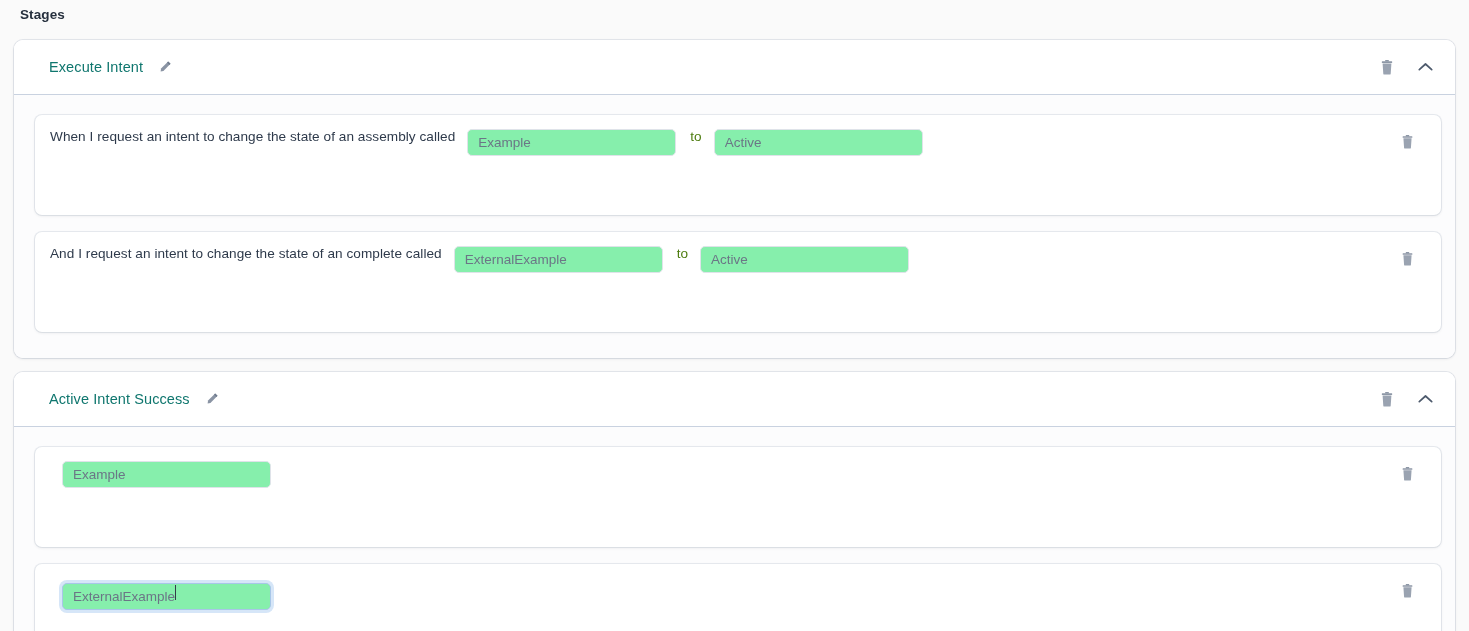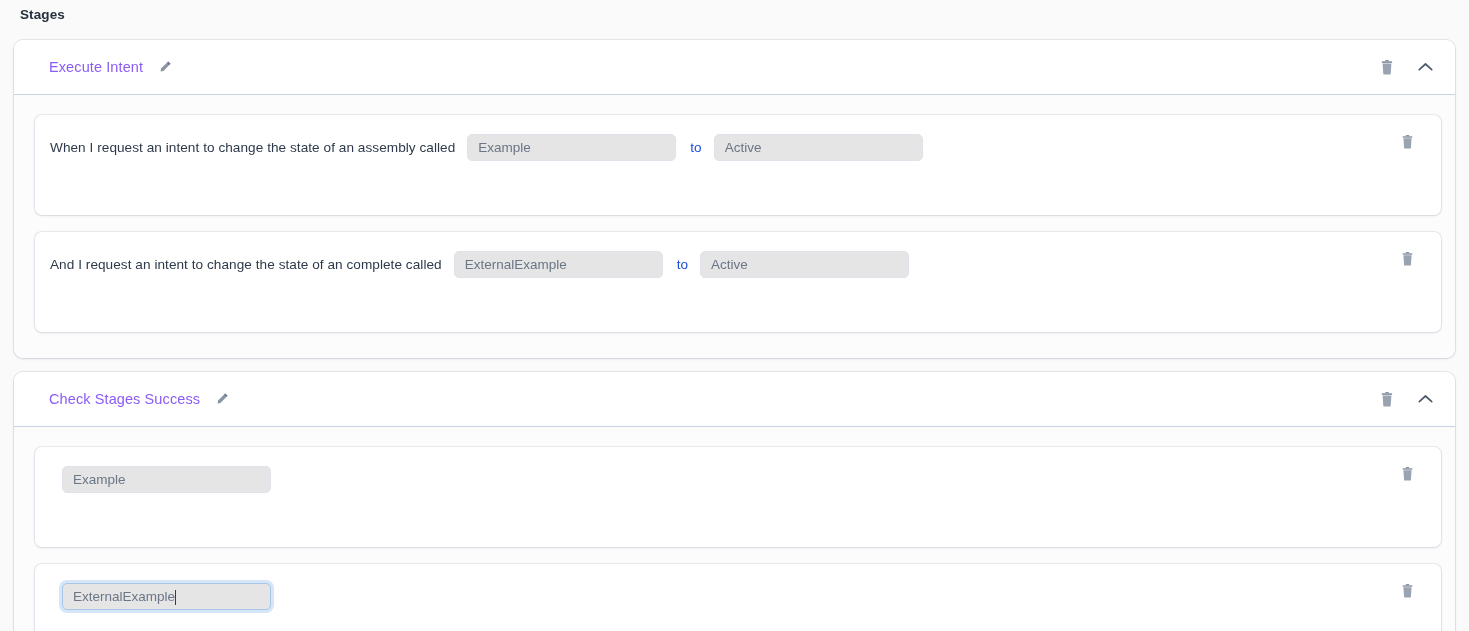--- a/index.html
+++ b/index.html
@@ -46,21 +46,21 @@
     height: 54px;
     display: flex;
     align-items: center;
     padding: 0 20px 0 35px;
     border-bottom: 1px solid #c9d2e0;
     background: #fff;
   }
 
   .stage-name {
     font-size: 14.5px;
-    color: #8b5cf6;
+    color: #0f766e;
     letter-spacing: .1px;
   }
 
   .edit-icon {
     margin-left: 14px;
     width: 16px;
     height: 16px;
     display: inline-flex;
     align-items: center;
     justify-content: center;
@@ -102,55 +102,54 @@
     padding: 14px 0 14px 0;
     position: relative;
   }
 
   .step-card + .step-card {
     margin-top: 17px;
   }
 
   .step-row {
     display: flex;
-    align-items: center;
     padding-left: 15px;
     min-height: 36px;
   }
 
   .step-text {
     font-size: 13.6px;
     color: #2e3a4b;
     white-space: nowrap;
     letter-spacing: .05px;
   }
 
   .step-input {
     font-family: "Liberation Sans", sans-serif;
     font-size: 13.5px;
     color: #6b7686;
     height: 27px;
     box-sizing: border-box;
     border: 1px solid #dfe3e9;
     border-radius: 5px;
-    background: #e5e5e5;
+    background: #86efac;
     padding: 0 10px;
     margin-left: 12px;
     outline: none;
     width: 209px;
   }
 
   .step-input::placeholder {
     color: #6b7686;
     opacity: 1;
   }
 
   .to-label {
     font-size: 13.6px;
-    color: #1d4ed8;
+    color: #4d7c0f;
     margin-left: 14px;
   }
 
   .step-input.focused {
     border: 1px solid #a8c6e8;
     box-shadow: 0 0 0 3px #d6e6f8;
     color: #6b7686;
   }
 
   .caret {
@@ -245,21 +244,21 @@
           </svg>
         </span>
       </div>
 
     </div>
   </div>
 
   <div class="stage-card stage-2">
 
     <div class="stage-header">
-      <span class="stage-name">Check Stages Success</span>
+      <span class="stage-name">Active Intent Success</span>
       <span class="edit-icon">
         <svg width="14" height="14" viewBox="0 0 16 16" aria-hidden="true">
           <path d="M11.6 1.7l2.7 2.7-8.1 8.1-3.2.5.5-3.2z" fill="#8a94a4"></path>
           <path d="M11.6 1.7l2.7 2.7-1.2 1.2-2.7-2.7z" fill="#6f7b8d"></path>
         </svg>
       </span>
 
       <div class="stage-header-actions">
         <span class="icon-btn">
           <svg class="trash-svg" width="14" height="15" viewBox="0 0 14 15" aria-hidden="true">

